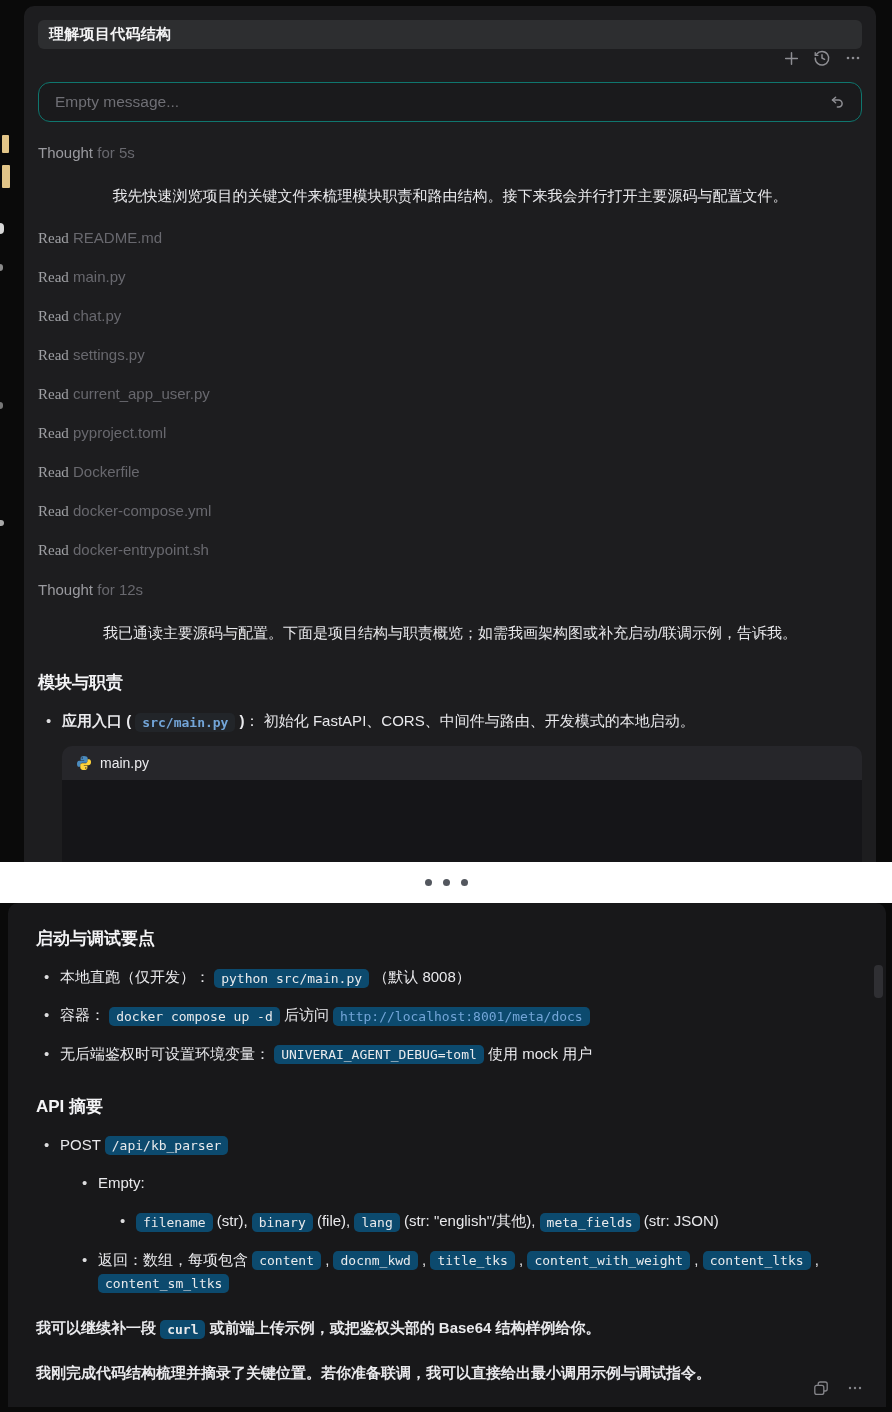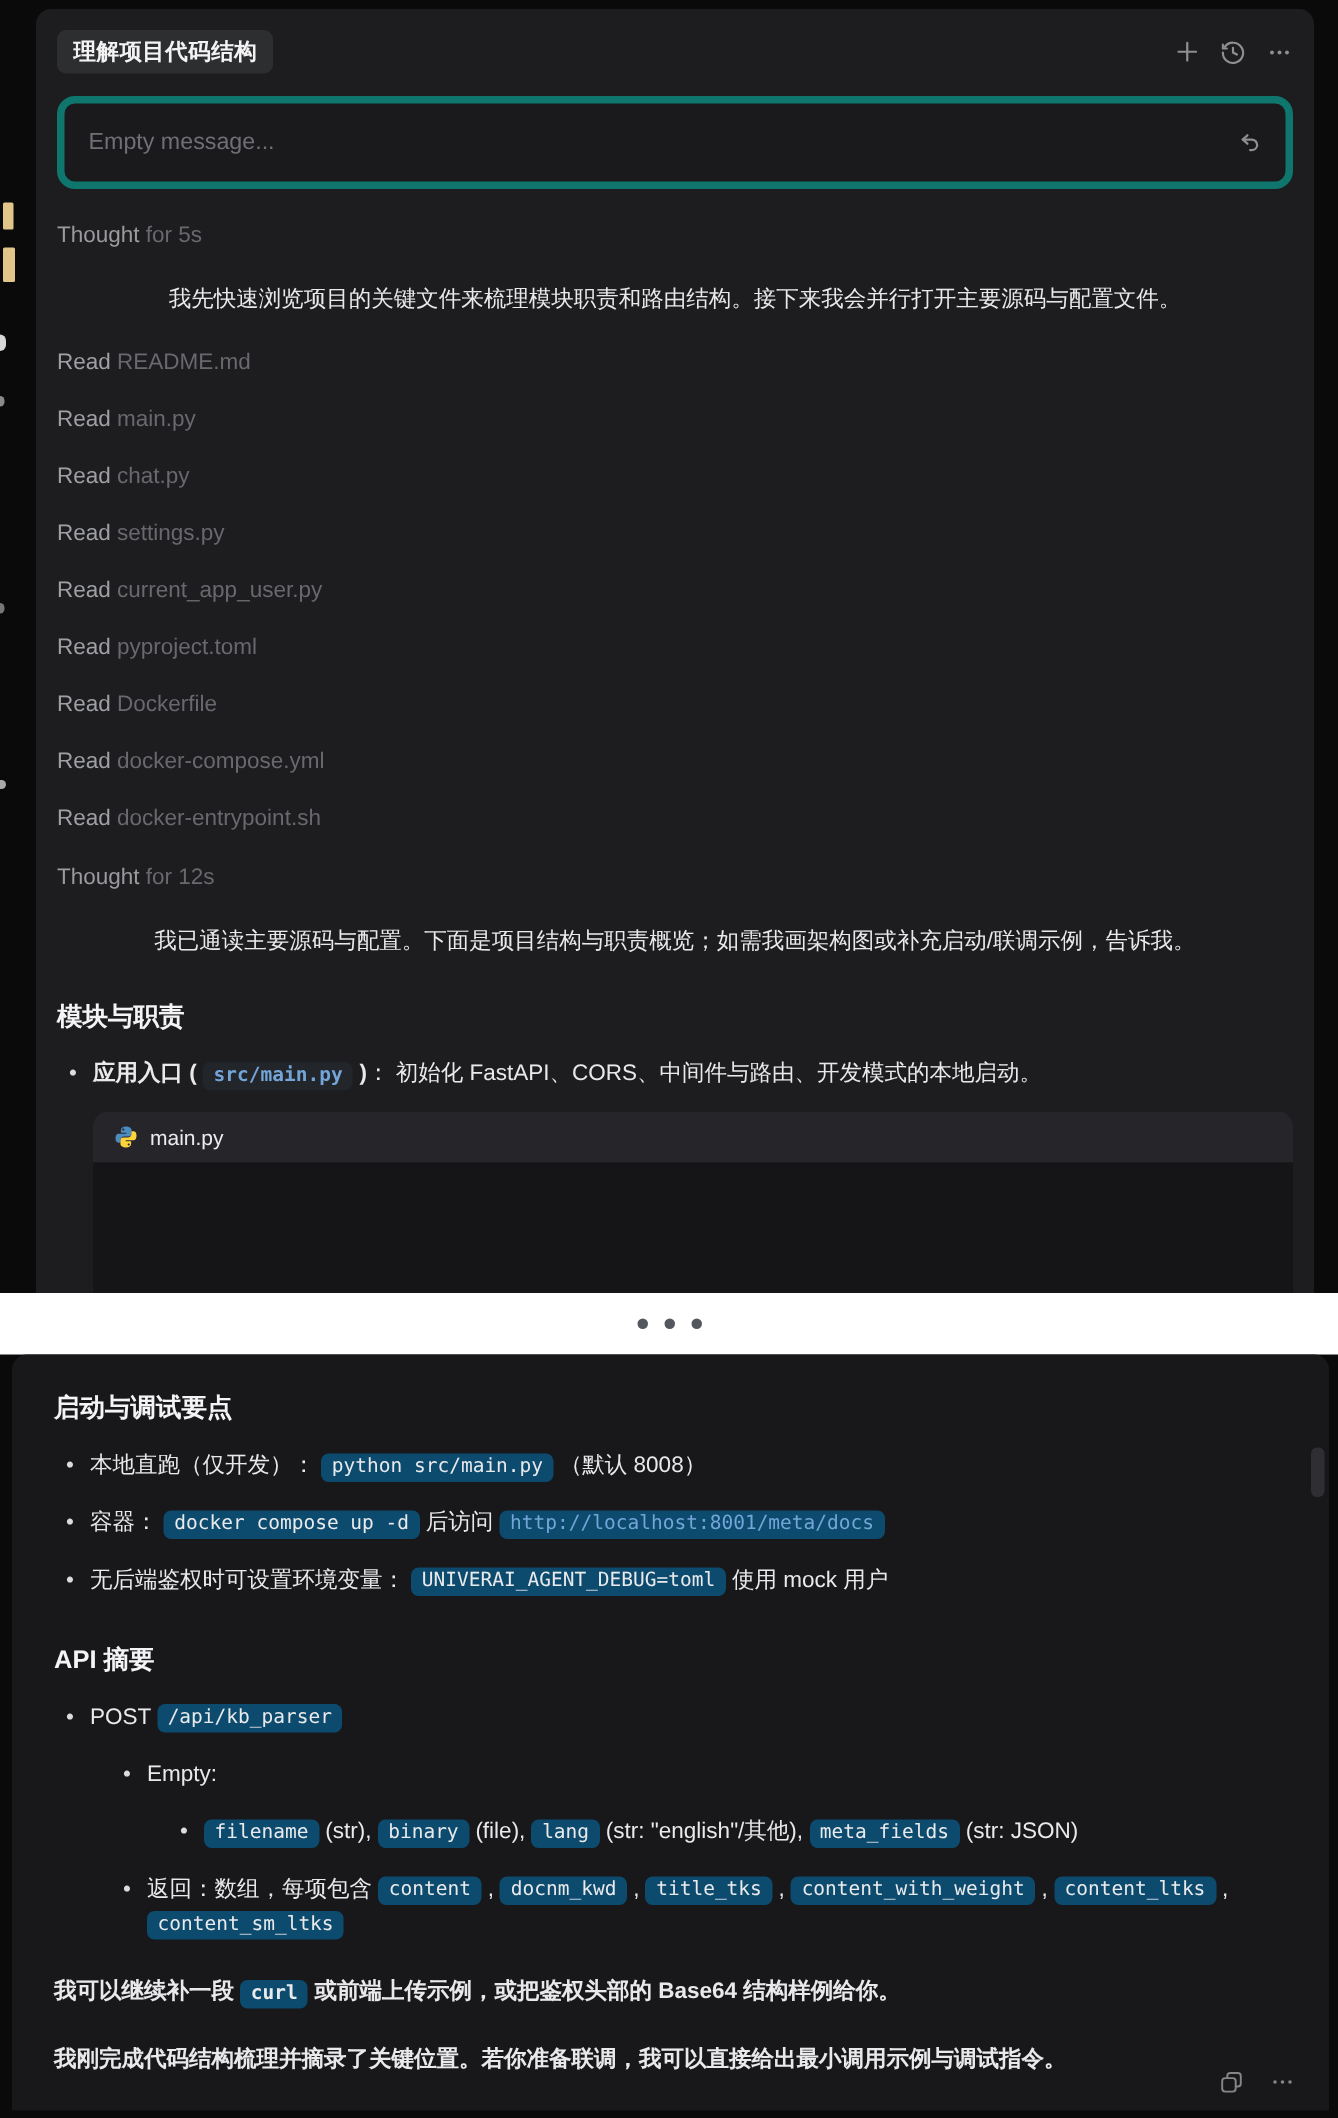--- a/index.html
+++ b/index.html
@@ -23,41 +23,41 @@
   }
   .band-dot { width:7px; height:7px; border-radius:50%; background:#53575e; }
   .bottom-panel {
     position:absolute; left:8px; top:903px; width:878px; height:504px;
     background:#18181a; border-radius:10px 10px 0 0;
     padding:20px 28px 0; overflow:hidden;
   }
   
   .artifact { position:absolute; }
   
-  .title-row { display:flex; margin-top:14px; }
+  .title-row { display:flex; margin-top:14px;flex-direction:column; }
   .title-badge {
     background:#2d2e30; color:#f3f3f4; font-weight:bold; font-size:15px;
     padding:5px 11px; border-radius:6px; letter-spacing:.3px;
   }
   .header-icons { margin-left:auto; display:flex; align-items:center; gap:13px; }
   .hicon { width:18px; height:18px; display:inline-flex; align-items:center; justify-content:center; color:#8e8e93; cursor:pointer; }
   .hicon svg { display:block; }
   
   .composer {
-    margin-top:15px; height:62px; border:5px solid #0f766e; border-radius:12px;
+    margin-top:15px; height:40px; border:1px solid #0f766e; border-radius:12px;
     background:#1a1a1c; display:flex; align-items:center; padding:0 16px;
   }
   .composer-placeholder { color:#6f6f75; font-size:15.5px; }
   .composer .undo { margin-left:auto; color:#8e8e93; }
   
   .thought-row { margin-top:22px; font-size:15px; color:#9a9a9f; cursor:pointer; }
   .thought-row .t-time { color:#68686e; }
   .msg-para { margin-top:24px; font-size:15px; color:#e9e9ec; line-height:1.5;text-align:center; }
   .read-row { margin-top:21px; font-size:15px; cursor:pointer; }
-  .read-row .r-label { color:#9fa0a4; }
+  .read-row .r-label { color:#9fa0a4;font-family:Liberation Serif, serif; }
   .read-row .r-file { color:#68686e; }
   .sec-title { margin-top:27px; font-size:17px; font-weight:bold; color:#f4f4f6; }
   
   .li { position:relative; padding-left:24px; margin-top:15px; font-size:15px; line-height:1.55; }
   .li::before { content:"•"; position:absolute; left:8px; top:0; color:#dcdcde; }
   .indent-1 { margin-left:38px; }
   .indent-2 { margin-left:76px; }
   .seg.b { font-weight:bold; }
   .seg.chip {
     font-family:"DejaVu Sans Mono","Liberation Mono",monospace;

